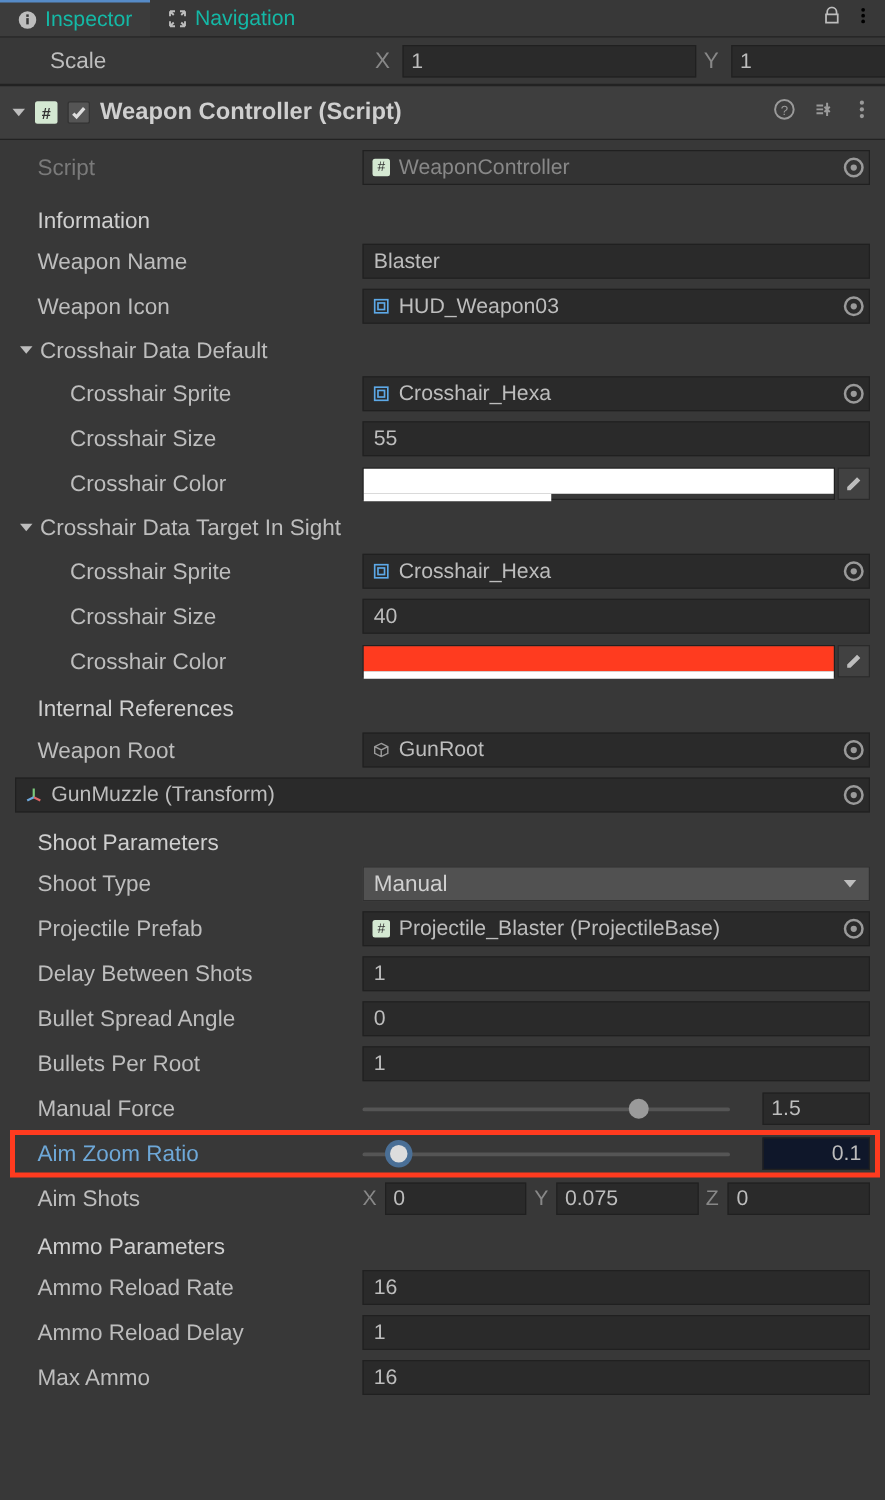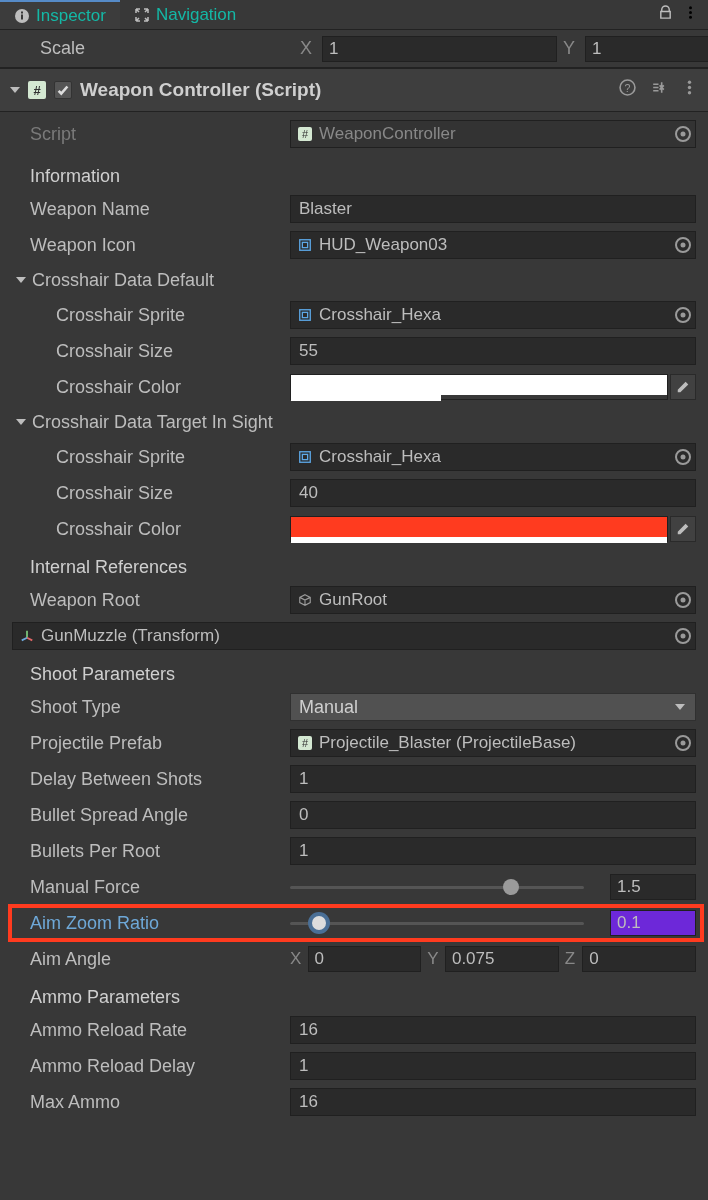--- a/index.html
+++ b/index.html
@@ -64,21 +64,21 @@
   
   .slider-row { display: flex; align-items: center; width: 100%; gap: 26px; }
   .slider-track { flex: 1; height: 3px; background: #555; position: relative; border-radius: 2px; }
   .slider-thumb { position: absolute; top: 50%; transform: translate(-50%,-50%); width: 16px; height: 16px; background: #9a9a9a; border-radius: 50%; }
   .slider-value { width: 86px; background: #2a2a2a; border: 1px solid #202020; color: #bdbdbd; height: 26px; padding: 0 6px; font-size: 17px; }
   
   .highlight-row { position: relative; }
   .highlight-box { position: absolute; margin-left: -4px; top: -1px; width: calc(100% + 12px); height: 38px; border: 4px solid #ff3b1f; pointer-events: none;}
   .highlight-row .label { color: #6ea8d8; }
   .highlight-row .slider-thumb { background: #ddd; box-shadow: 0 0 0 4px #4a6f96; width:14px; height:14px; }
-  .highlight-row .slider-value { background:#6d28d9; }
+  .highlight-row .slider-value { background:#0f172a;text-align:right; }
   
   .v3 { display: flex; gap: 6px; width: 100%; }
   .v3-axis { display: flex; align-items: center; gap: 4px; flex: 1; }
   .v3-axis-label { color: #888; width: 16px; font-size:17px;}
   .v3-input { background: #2a2a2a; border: 1px solid #202020; color: #bdbdbd; height: 26px; width: 100%; padding: 0 6px; font-size: 17px; }
   
   .sprite-icon svg { width:14px; height:14px; stroke:#5da9e8; fill:none; stroke-width:1.5;}
   .cube-icon svg { width:14px; height:14px; stroke:#9a9a9a; fill:none; stroke-width:1.3;}
   .axes-icon { font-size: 14px; }
 </style>
@@ -367,21 +367,21 @@
         <div class="slider-row">
       <div class="slider-track">
             <div class="slider-thumb" style="left:10%"></div>
           </div>
       <input class="slider-value" value="0.1" style="">
     </div>
       </div>
   </div>
 
   <div class="row indent1">
-      <div class="label">Aim Angle</div>
+      <div class="label">Aim Shots</div>
     <div class="value">
         <div class="v3">
       <div class="v3-axis">
             <span class="v3-axis-label">X</span>
             <input class="v3-input" value="0" style="">
           </div>
       <div class="v3-axis">
             <span class="v3-axis-label">Y</span>
             <input class="v3-input" value="0.075" style="">
           </div>

